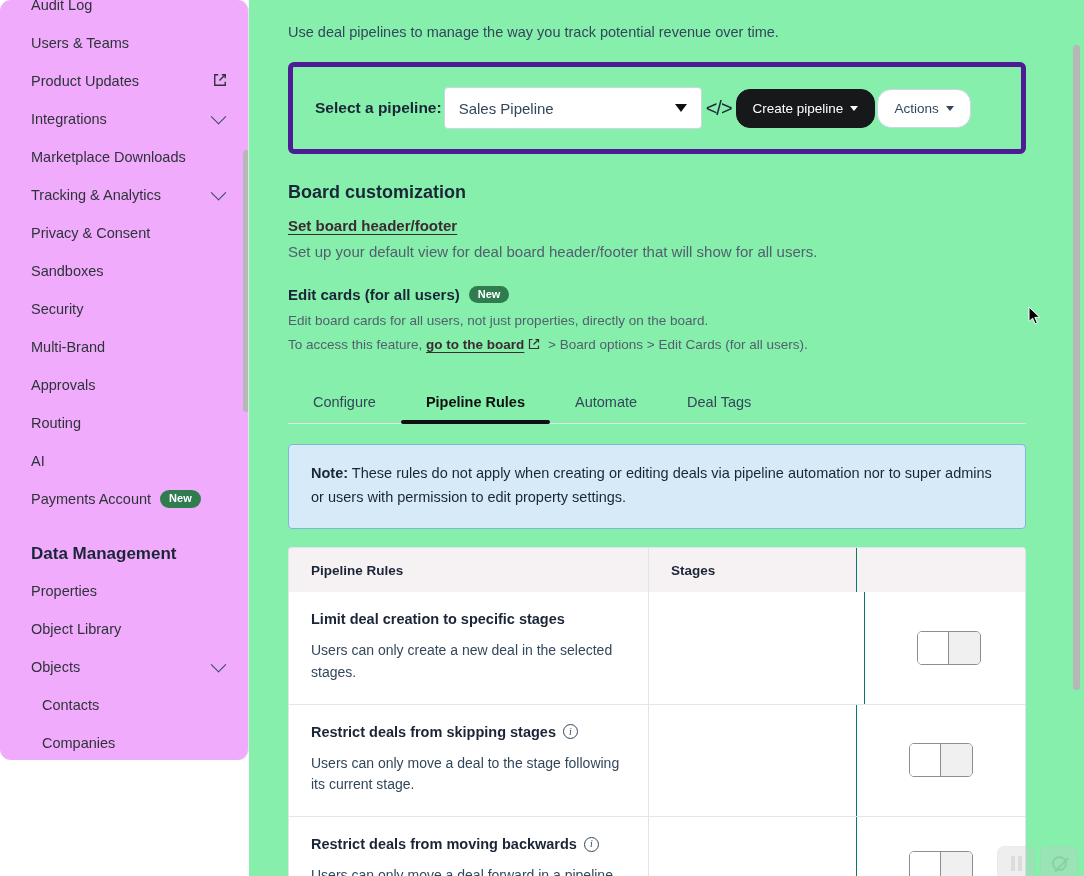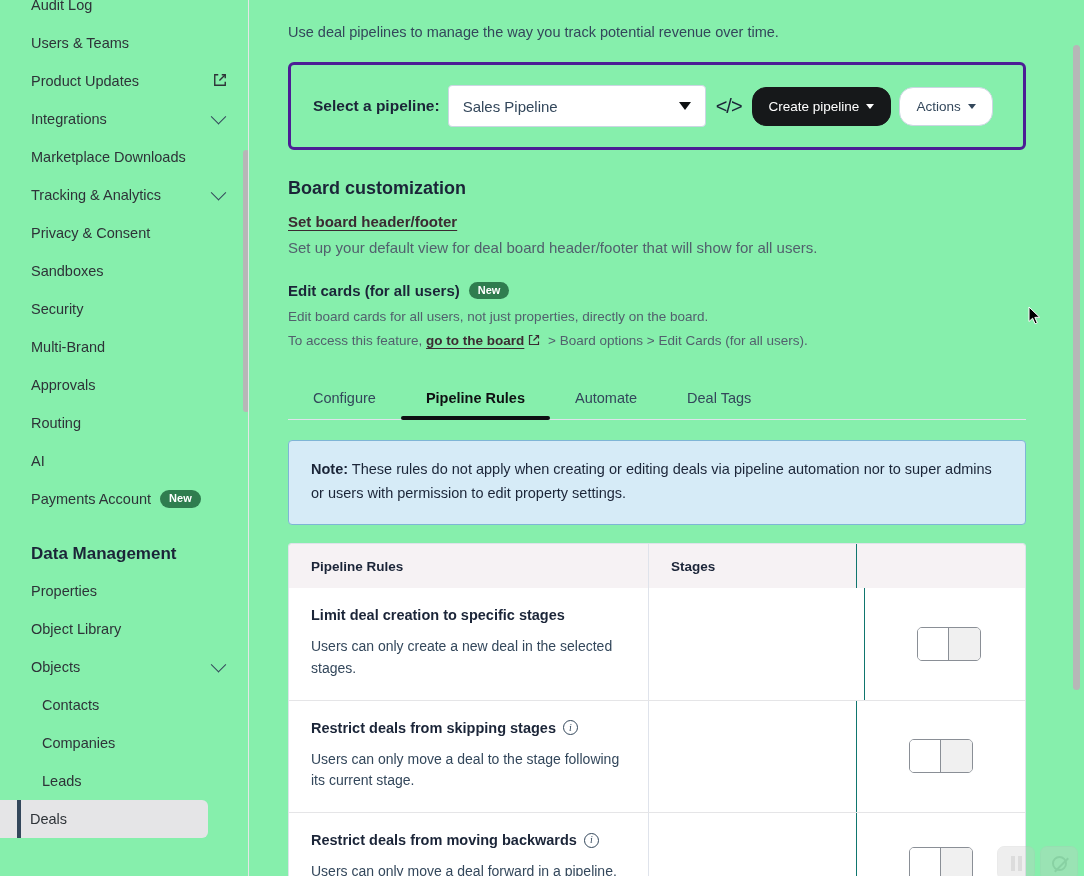--- a/index.html
+++ b/index.html
@@ -16,25 +16,26 @@
     position: relative;
     width: 1084px; height: 876px;
     display: flex;
     background: #ffffff;
   }
 
   
   .sidebar {
     position: relative;
     width: 249px;
-    height: 876px;
-    background: #86efac;
+    height: 760px;
+    background: #f0abfc;
     border-right: 1px solid #e5e5e7;
     overflow: hidden;
     flex: 0 0 249px;
+    border-radius: 11px;
   }
   .sidebar-scroll {
     position: absolute;
     top: -14px; left: 0;
     width: 249px;
     padding-bottom: 20px;
   }
   .nav-item {
     position: relative;
     display: flex;
@@ -112,26 +113,26 @@
   }
 
   .intro-text {
     font-size: 14.5px;
     color: #33475b;
     margin: 6px 0 22px;
   }
 
   
   .pipeline-card {
-    border: 3px solid #4c1d95;
+    border: 5px solid #4c1d95;
     border-radius: 6px;
     padding: 20px 22px;
     display: flex;
     align-items: center;
-    gap: 8px;
+    gap: 2px;
     margin-bottom: 28px;
   }
   .pipeline-label { font-size: 15.5px; font-weight: bold; color: #1b2538; }
   .select-box {
     width: 258px; height: 42px;
     border: 1px solid #cbd6e2;
     border-radius: 4px;
     background: #fff;
     display: flex; align-items: center;
     padding: 0 14px;

